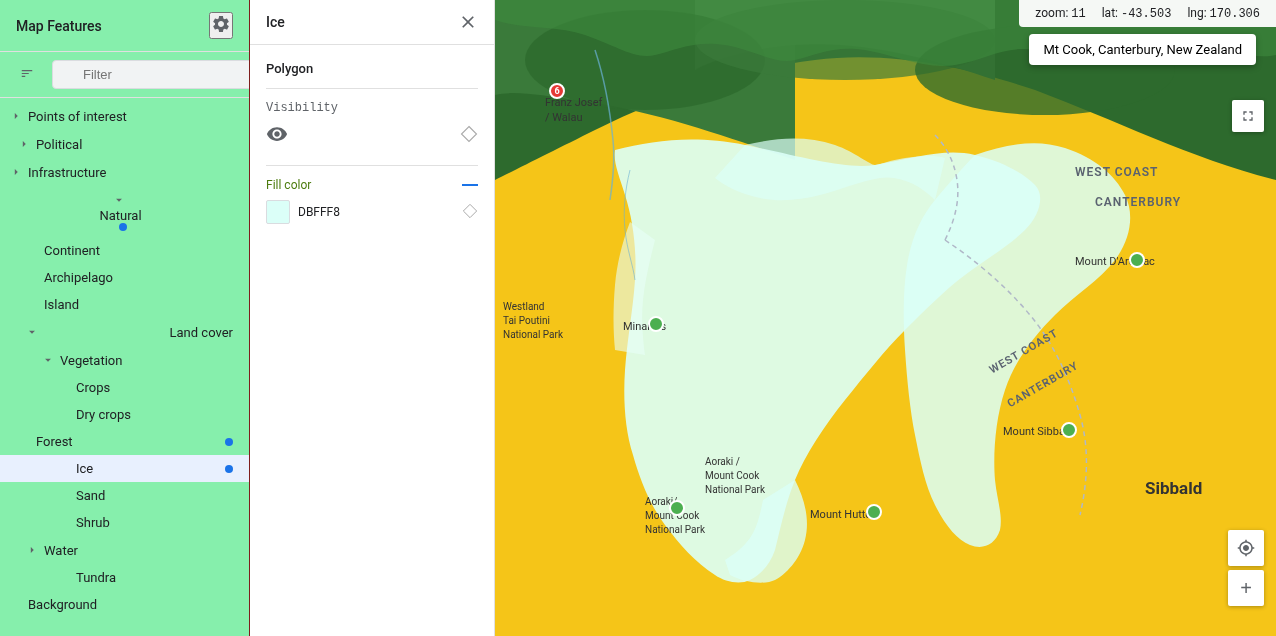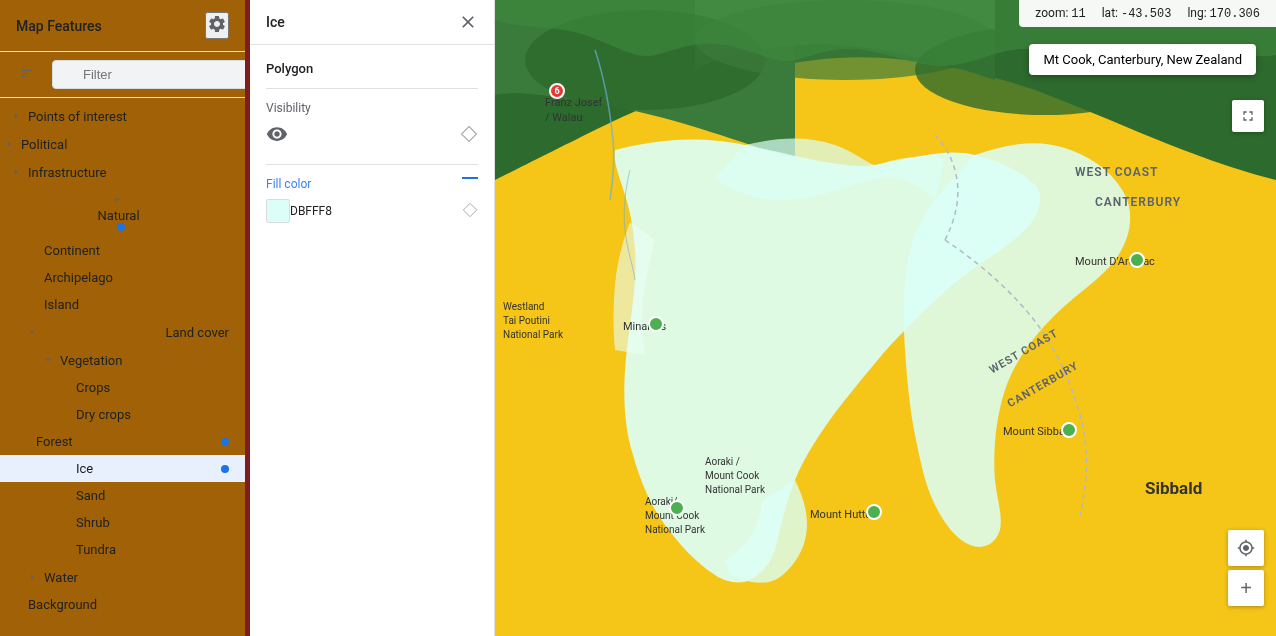--- a/index.html
+++ b/index.html
@@ -2,22 +2,22 @@
 <html><head>
   <meta charset="utf-8">
   <style>
     * { box-sizing: border-box; margin: 0; padding: 0; }
     body { font-family: 'Roboto', Arial, sans-serif; font-size: 13px; display: flex; height: 636px; overflow: hidden; background: #fff; }
 
     
     .left-panel {
       width: 250px;
       min-width: 250px;
-      background: #a16207;
-      border-right: 5px solid #7f1d1d;
+      background: #86efac;
+      border-right: 1px solid #7f1d1d;
       display: flex;
       flex-direction: column;
       height: 636px;
       overflow: hidden;
     }
     .panel-header {
       display: flex;
       align-items: center;
       justify-content: space-between;
       padding: 12px 16px;
@@ -129,36 +129,36 @@
     .visibility-row {
       display: flex;
       align-items: center;
       justify-content: space-between;
       margin-bottom: 16px;
     }
     .eye-icon { color: #5f6368; }
     .diamond-icon { color: #5f6368; }
     .fill-color-label {
       font-size: 12px;
-      color: #3b82f6;
+      color: #4d7c0f;
       margin-bottom: 8px;
       display: flex;
-      align-items: flex-start;
+      align-items: center;
       justify-content: space-between;
     }
     .fill-color-minus {
       width: 16px;
       height: 2px;
       background: #1a73e8;
       display: inline-block;
     }
     .color-input-row {
       display: flex;
       align-items: center;
-      gap: 0;
+      gap: 8px;
     }
     .color-swatch {
       width: 24px;
       height: 24px;
       border-radius: 2px;
       border: 1px solid #dadce0;
       background: #DBFFF8;
       flex-shrink: 0;
     }
     .color-hex {
@@ -186,21 +186,21 @@
       color: #202124;
       display: flex;
       gap: 16px;
       z-index: 10;
       border-bottom-left-radius: 4px;
     }
     .map-top-bar span { font-weight: 400; }
     .map-top-bar strong { font-weight: 500; font-family: Liberation Mono, monospace; }
     .location-tag {
       position: absolute;
-      top: 44px;
+      top: 34px;
       right: 20px;
       background: #fff;
       border-radius: 4px;
       padding: 8px 14px;
       font-size: 13px;
       box-shadow: 0 2px 6px rgba(0,0,0,0.3);
       z-index: 10;
       white-space: nowrap;
     }
     .fullscreen-btn {
@@ -275,21 +275,21 @@
   </div>
   <div class="tree-list" id="tree-list">
   <div class="tree-item" style="padding-left: 8px;">
         <span class="chevron">
           <svg width="14" height="14" viewBox="0 0 24 24" fill="#5f6368">
             <path d="M10 17l5-5-5-5v10z"></path>
           </svg>
         </span>
         <span class="label">Points of interest</span>
       </div>
-      <div class="tree-item" style="padding-left: 1px;">
+      <div class="tree-item" style="padding-left: 16px;">
         <span class="chevron">
           <svg width="14" height="14" viewBox="0 0 24 24" fill="#5f6368">
             <path d="M10 17l5-5-5-5v10z"></path>
           </svg>
         </span>
         <span class="label">Political</span>
       </div>
       <div class="tree-item" style="padding-left: 8px;">
         <span class="chevron">
           <svg width="14" height="14" viewBox="0 0 24 24" fill="#5f6368">
@@ -354,52 +354,52 @@
         <span class="dot"></span>
       </div>
       <div class="tree-item" style="padding-left: 56px;">
         <span style="width: 20px; display: inline-block;"></span>
         <span class="label">Sand</span>
       </div>
       <div class="tree-item" style="padding-left: 56px;">
         <span style="width: 20px; display: inline-block;"></span>
         <span class="label">Shrub</span>
       </div>
+      <div class="tree-item" style="padding-left: 24px;">
+        <span class="chevron">
+          <svg width="14" height="14" viewBox="0 0 24 24" fill="#5f6368">
+            <path d="M10 17l5-5-5-5v10z"></path>
+          </svg>
+        </span>
+        <span class="label">Water</span>
+      </div>
       <div class="tree-item" style="padding-left: 56px;">
         <span style="width: 20px; display: inline-block;"></span>
         <span class="label">Tundra</span>
-      </div>
-      <div class="tree-item" style="padding-left: 24px;">
-        <span class="chevron">
-          <svg width="14" height="14" viewBox="0 0 24 24" fill="#5f6368">
-            <path d="M10 17l5-5-5-5v10z"></path>
-          </svg>
-        </span>
-        <span class="label">Water</span>
       </div>
       <div class="tree-item" style="padding-left: 8px;">
         <span style="width: 20px; display: inline-block;"></span>
         <span class="label">Background</span>
       </div>
     </div>
 </div>
 
 <div class="middle-panel">
   <div class="middle-header">
     <span>Ice</span>
     <button class="close-btn">
       <svg width="20" height="20" viewBox="0 0 24 24" fill="#5f6368">
           <path d="M19 6.41L17.59 5 12 10.59 6.41 5 5 6.41 10.59 12 5 17.59 6.41 19 12 13.41 17.59 19 19 17.59 13.41 12z"></path>
         </svg>
     </button>
   </div>
   <div class="middle-body">
     <div class="section-title">Polygon</div>
     <div class="divider"></div>
-    <div style="margin-top:12px;">
+    <div style="margin-top:12px;font-family:Liberation Mono, monospace;">
       <div class="field-label">Visibility</div>
       <div class="visibility-row">
         <span class="eye-icon">
           <svg width="22" height="22" viewBox="0 0 24 24" fill="#5f6368">
               <path d="M12 4.5C7 4.5 2.73 7.61 1 12c1.73 4.39 6 7.5 11 7.5s9.27-3.11 11-7.5c-1.73-4.39-6-7.5-11-7.5zM12 17c-2.76 0-5-2.24-5-5s2.24-5 5-5 5 2.24 5 5-2.24 5-5 5zm0-8c-1.66 0-3 1.34-3 3s1.34 3 3 3 3-1.34 3-3-1.34-3-3-3z"></path>
             </svg>
         </span>
         <span class="diamond-icon">
           <svg width="18" height="18" viewBox="0 0 24 24" fill="none" stroke="#aaa" stroke-width="1.5">
               <path d="M12 2 L22 12 L12 22 L2 12 Z"></path>

